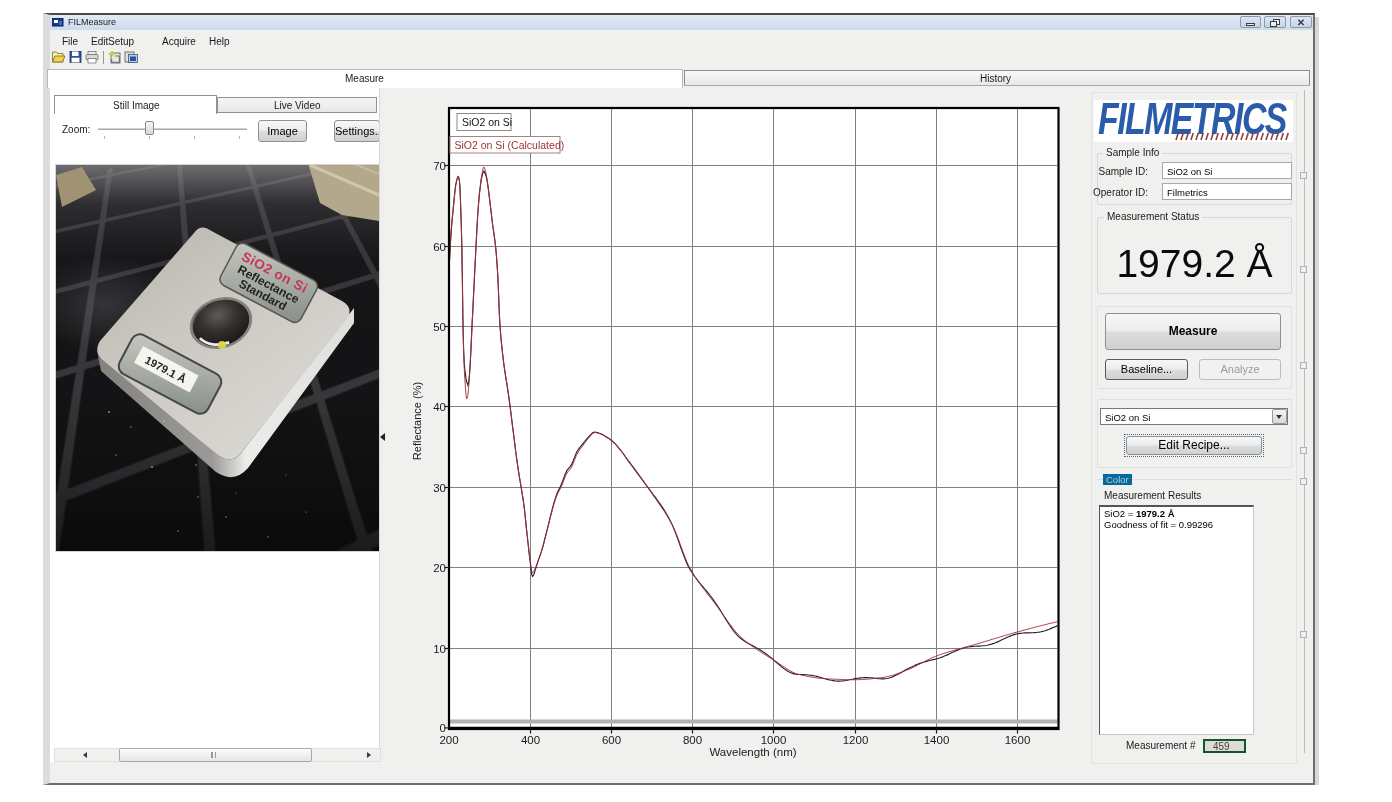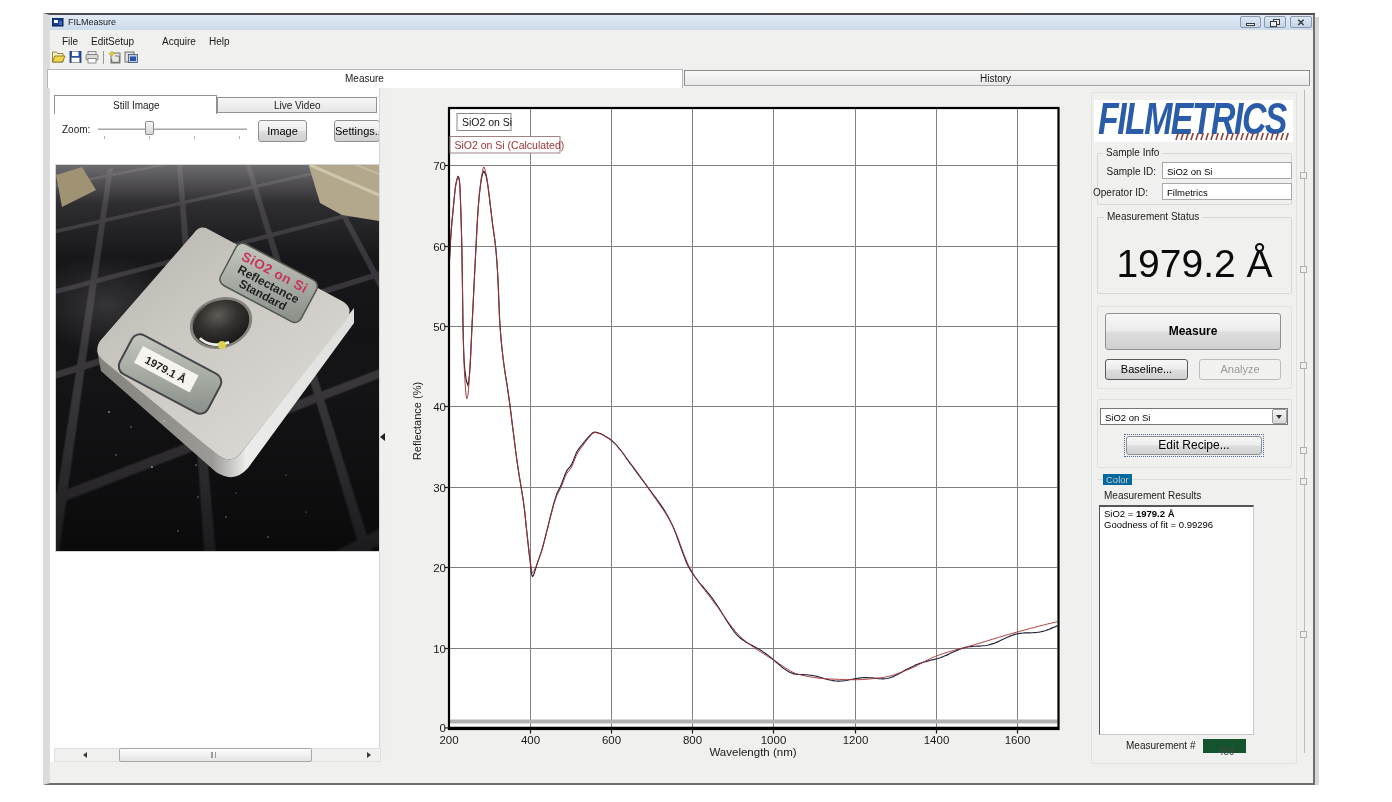--- a/index.html
+++ b/index.html
@@ -243,21 +243,21 @@
       <line x1="89" y1="8" x2="91.2" y2="1"></line>
       <line x1="94" y1="8" x2="96.2" y2="1"></line>
       <line x1="99" y1="8" x2="101.2" y2="1"></line>
       <line x1="104" y1="8" x2="106.2" y2="1"></line>
       <line x1="109" y1="8" x2="111.2" y2="1"></line>
       <line x1="114" y1="8" x2="116.2" y2="1"></line>
     </g>
   </svg>
 <div class="abs gbox" style="left:1097px;top:153px;width:195px;height:52px;border-color:#d8d8d8;"></div>
 <div class="abs t95" style="left:1103px;top:147px;background:#f0f0ee;padding:0 3px;">Sample Info</div>
-<div class="abs t95" style="left:1093px;top:166px;width:55px;text-align:right;white-space:nowrap;margin-left:8px;">Sample ID:</div>
+<div class="abs t95" style="left:1093px;top:166px;width:55px;text-align:right;white-space:nowrap;">Sample ID:</div>
 <div class="abs" style="left:1162px;top:162px;width:130px;height:17px;background:#fff;border:1px solid #a8a8a8;font-size:9.5px;padding:3px 4px;">SiO2 on Si</div>
 <div class="abs t95" style="left:1093px;top:187px;width:55px;text-align:right;white-space:nowrap;">Operator ID:</div>
 <div class="abs" style="left:1162px;top:183px;width:130px;height:17px;background:#fff;border:1px solid #a8a8a8;font-size:9.5px;padding:3px 4px;">Filmetrics</div>
 <div class="abs gbox" style="left:1097px;top:217px;width:195px;height:77px;border-color:#d8d8d8;"></div>
 <div class="abs t95" style="left:1104px;top:211px;background:#f0f0ee;padding:0 3px;">Measurement Status</div>
 <div class="abs" style="left:1097px;top:242px;width:195px;text-align:center;font-size:39px;color:#0a0a0a;">1979.2 Å</div>
 <div class="abs gbox" style="left:1097px;top:306px;width:195px;height:83px;border-color:#e0e0e0;"></div>
 <div class="abs btn" style="left:1105px;top:313px;width:176px;height:37px;font-size:12px;font-weight:bold;line-height:35px;">Measure</div>
 <div class="abs btn" style="left:1105px;top:359px;width:83px;height:21px;font-size:11px;line-height:19px;border-color:#5a5a5a;">Baseline...</div>
 <div class="abs" style="left:1199px;top:359px;width:82px;height:21px;font-size:11px;line-height:19px;background:#f1f1ef;border:1px solid #bcbcbc;border-radius:3px;text-align:center;color:#9a9a9a;">Analyze</div>
@@ -266,19 +266,19 @@
 <div class="abs" style="left:1272px;top:409px;width:15px;height:15px;background:linear-gradient(#f4f4f4,#d8d8d8);border:1px solid #999;border-radius:2px;"></div>
 <div class="abs" style="left:1276px;top:415px;width:0;height:0;border-left:3.5px solid transparent;border-right:3.5px solid transparent;border-top:4px solid #333;"></div>
 <div class="abs" style="left:1124px;top:434px;width:140px;height:23px;border:1px dotted #4a6a9a;padding:1px;">
     <div class="btn" style="width:100%;height:100%;font-size:12px;line-height:17px;">Edit Recipe...</div>
   </div>
 <div class="abs" style="left:1097px;top:479px;width:195px;height:1px;background:#dedede;"></div>
 <div class="abs" style="left:1103px;top:474px;font-size:9.5px;color:#c8c8c8;background:#0369a1;padding:0 3px;">Color</div>
 <div class="abs t10" style="left:1104px;top:490px;">Measurement Results</div>
 <div class="abs" style="left:1099px;top:505px;width:155px;height:230px;background:#fff;border-top:2px solid #555;border-left:1px solid #555;border-right:1px solid #c8c8c8;border-bottom:1px solid #c8c8c8;font-size:9.5px;padding:2px 4px;line-height:10.5px;">SiO2 = <b>1979.2 Å</b><br>Goodness of fit = 0.99296</div>
 <div class="abs t10" style="left:1126px;top:740px;">Measurement #</div>
-<div class="abs" style="left:1203px;top:739px;width:43px;height:14px;background:#dcdbd6;border:7px solid #14532d;font-size:10px;color:#444;padding:0px 8px;">459</div>
+<div class="abs" style="left:1203px;top:739px;width:43px;height:14px;background:#dcdbd6;border:2px solid #14532d;font-size:10px;color:#444;padding:0px 8px;">459</div>
 <div class="abs" style="left:1304px;top:90px;width:1px;height:663px;background:#bcbcbc;"></div>
 <div class="abs" style="left:1300px;top:172px;width:7px;height:7px;background:#f0f0ee;border:1px solid #b0b0b0;"></div>
 <div class="abs" style="left:1300px;top:266px;width:7px;height:7px;background:#f0f0ee;border:1px solid #b0b0b0;"></div>
 <div class="abs" style="left:1300px;top:362px;width:7px;height:7px;background:#f0f0ee;border:1px solid #b0b0b0;"></div>
 <div class="abs" style="left:1300px;top:447px;width:7px;height:7px;background:#f0f0ee;border:1px solid #b0b0b0;"></div>
 <div class="abs" style="left:1300px;top:478px;width:7px;height:7px;background:#f0f0ee;border:1px solid #b0b0b0;"></div>
 <div class="abs" style="left:1300px;top:631px;width:7px;height:7px;background:#f0f0ee;border:1px solid #b0b0b0;"></div>
 </body></html>

